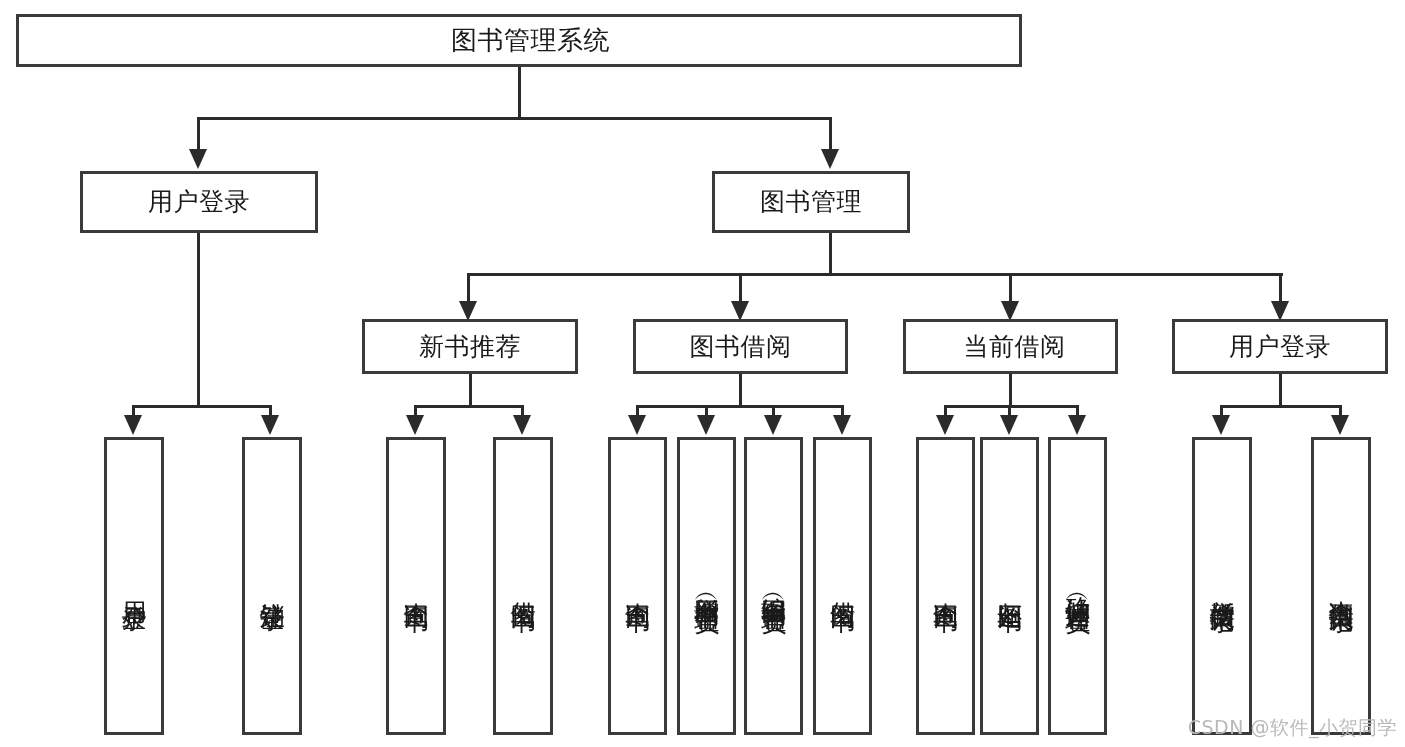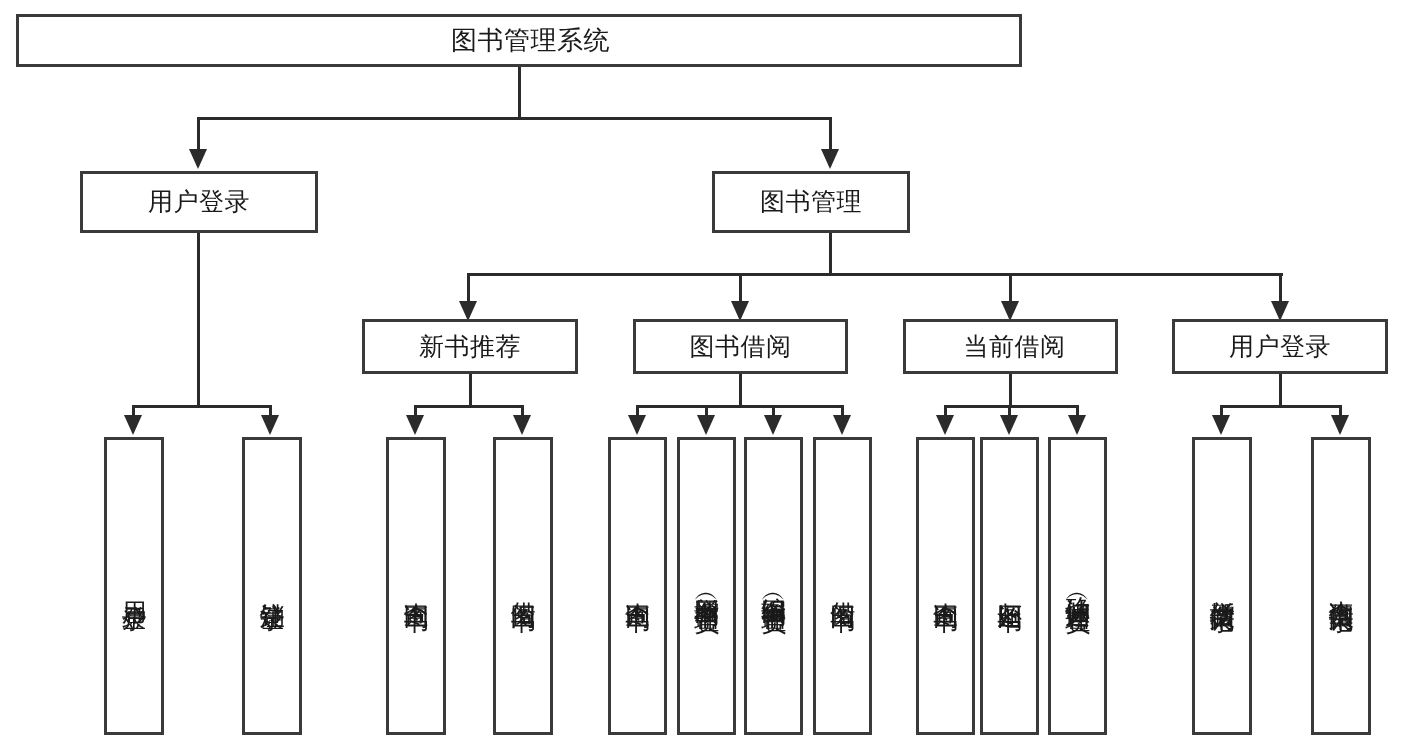--- a/index.html
+++ b/index.html
@@ -190,14 +190,15 @@
     <span class="vtext">确认归还（管理员）</span>
   </div>
 
   <div class="node vert" style="left:1192px; top:437px; width:60px; height:298px;">
     <span class="vtext">新增借阅记录</span>
   </div>
   <div class="node vert" style="left:1311px; top:437px; width:60px; height:298px;">
     <span class="vtext">查询借阅记录</span>
   </div>
 
+  <div id="watermark">CSDN @软件_小贺同学</div>
 
 </div>
 
 </body></html>

